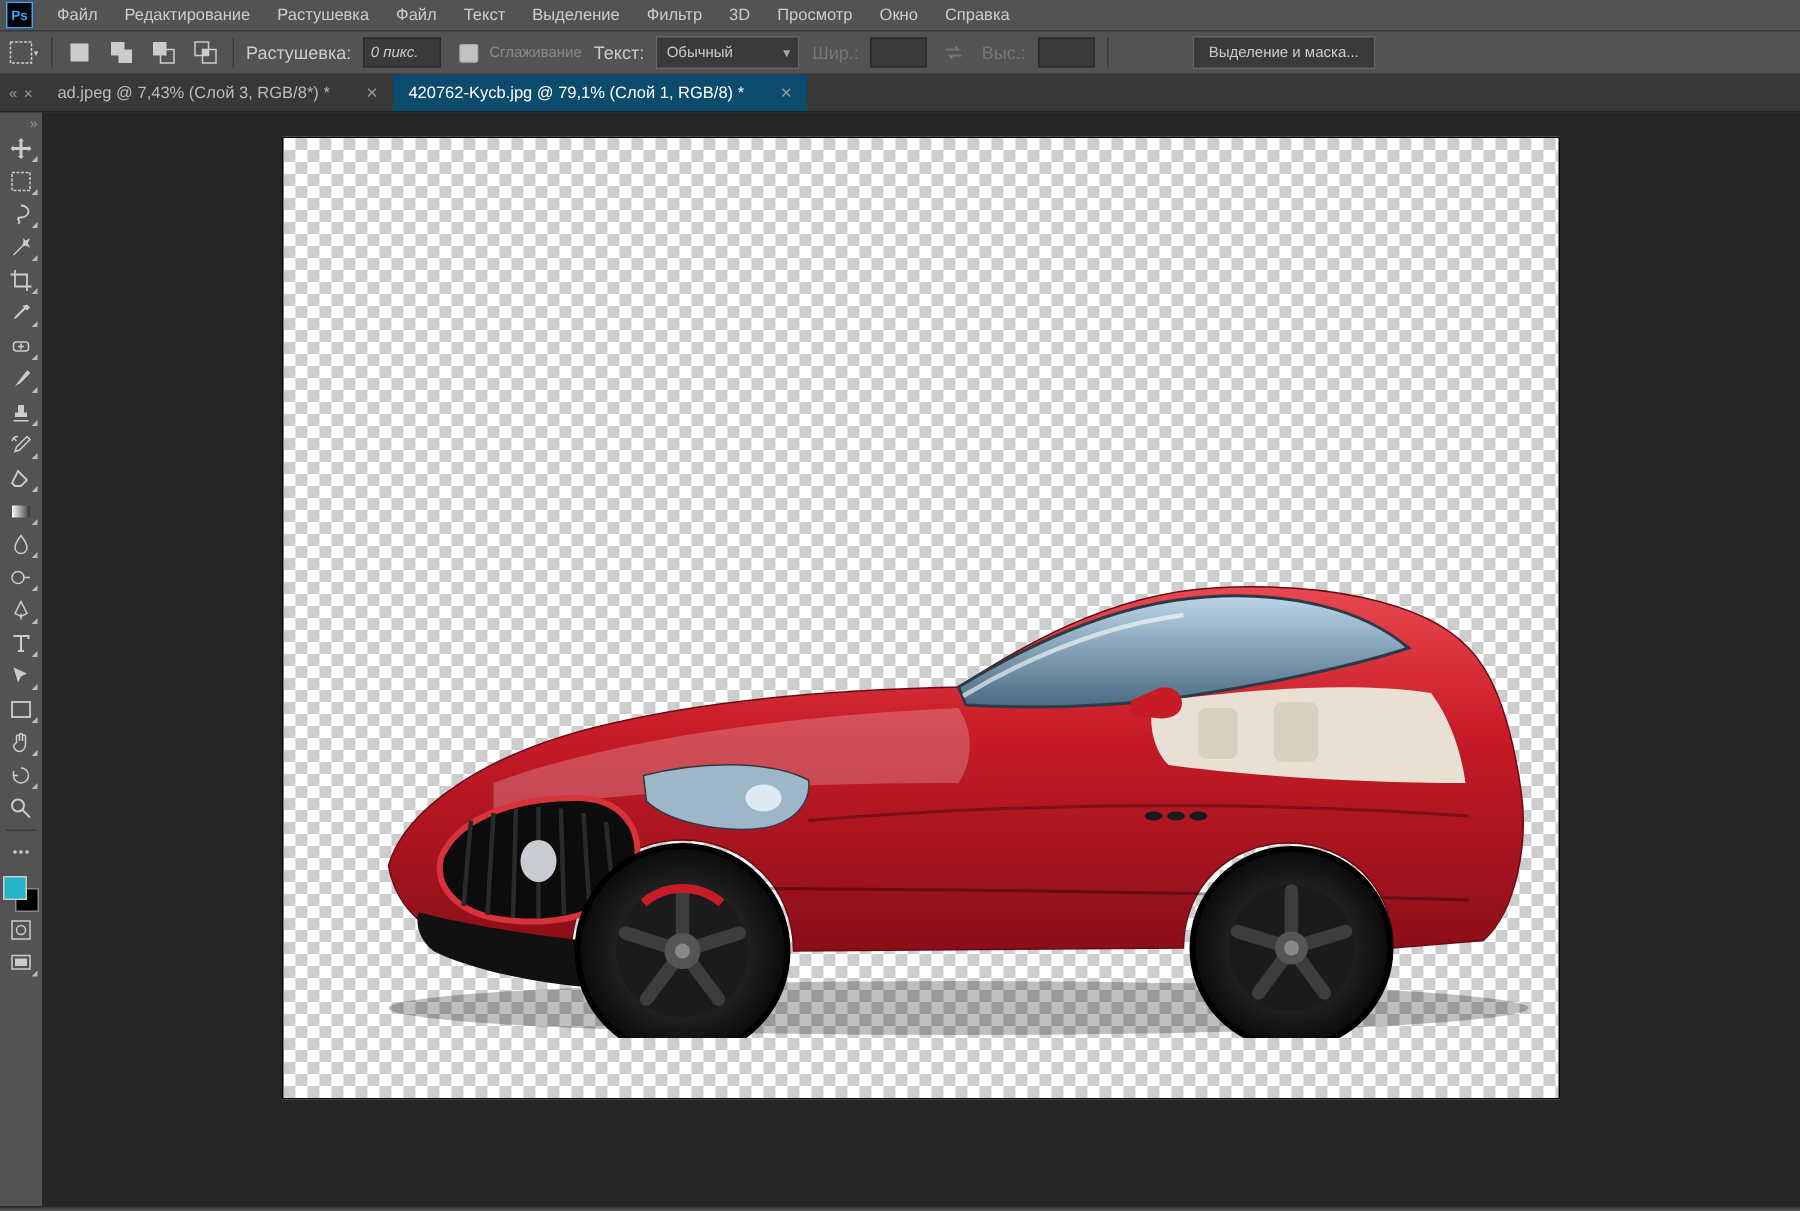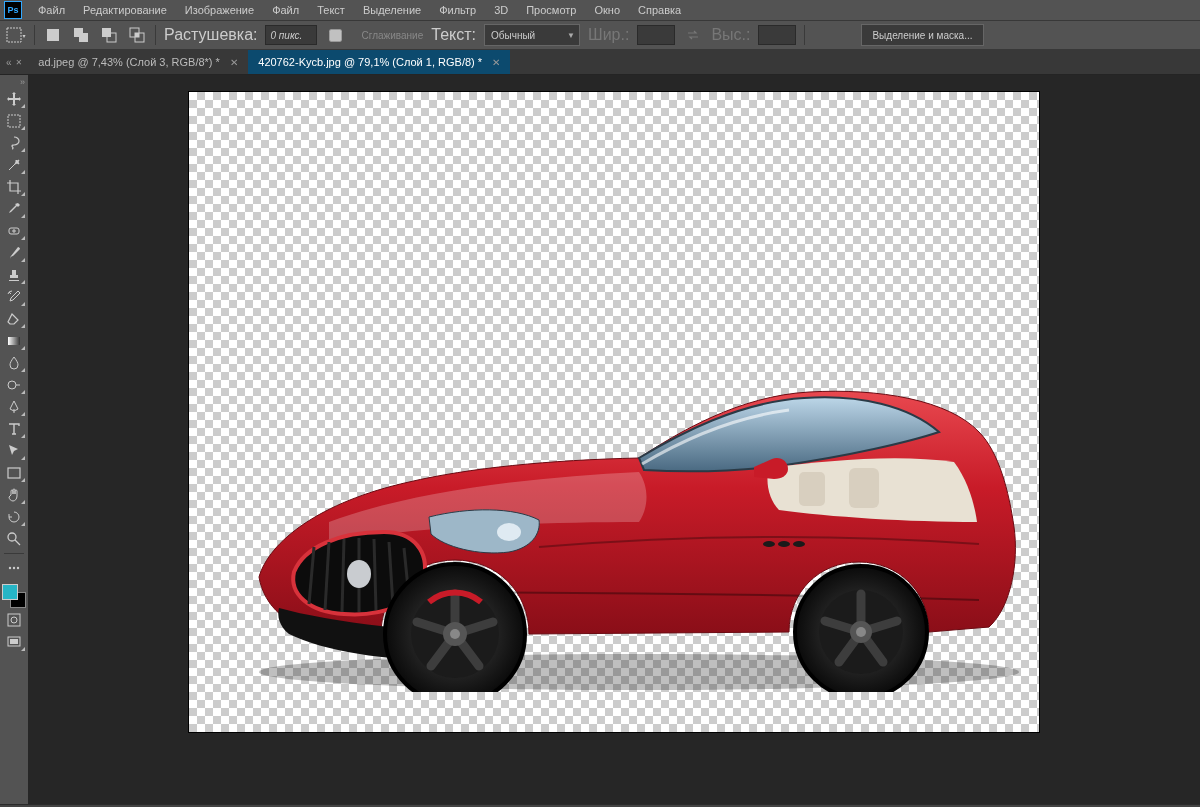--- a/index.html
+++ b/index.html
@@ -3,29 +3,29 @@
 <meta charset="utf-8">
 <style>
 html,body{margin:0;padding:0;width:1200px;height:807px;background:#535353;font-family:"Segoe UI",Tahoma,sans-serif;font-size:11px;color:#ccc;overflow:hidden;}
 .menubar{display:flex;align-items:center;height:20px;background:#535353;padding:0 4px;gap:2px;}
 .app-icon{width:16px;height:16px;background:#000000;display:flex;align-items:center;justify-content:center;color:#31a8ff;font-weight:700;font-size:9px;border:1px solid #31a8ff;margin-right:6px;}
 .menu-item{padding:2px 8px;cursor:pointer;}
 .options-bar{display:flex;align-items:center;height:28px;background:#535353;border-top:1px solid #383838;border-bottom:1px solid #383838;padding:0 6px;gap:8px;}
 .opt-ico{width:20px;height:20px;display:flex;align-items:center;justify-content:center;cursor:pointer;}
 .opt-ico svg{width:16px;height:16px;}
 .sep{width:1px;height:20px;background:#3a3a3a;}
-.opt-label{font-size:16px;color:#ccc;}
+.opt-label{font-size:12px;color:#ccc;}
 .opt-input{width:42px;height:18px;background:#3a3a3a;border:1px solid #2a2a2a;color:#ccc;font-size:10px;padding:0 4px;font-style:italic;}
-.opt-check{display:flex;align-items:center;gap:16px;font-size:10px;color:#888;}
+.opt-check{display:flex;align-items:center;gap:4px;font-size:10px;color:#888;}
 .opt-select{height:20px;background:#3a3a3a;border:1px solid #666;color:#ccc;font-size:10px;padding:0 18px 0 6px;position:relative;display:flex;align-items:center;cursor:pointer;text-align:center;}
 .opt-select::after{content:"▼";font-size:8px;position:absolute;right:4px;color:#aaa;}
 .opt-btn{height:20px;background:#3a3a3a;border:1px solid #666;color:#ccc;font-size:10px;padding:0 10px;display:flex;align-items:center;cursor:pointer;margin-left:48px;}
 .tabstrip{display:flex;align-items:center;height:24px;background:#383838;border-bottom:1px solid #242424;}
 .pin{padding:0 6px;font-size:10px;color:#999;display:flex;align-items:center;gap:4px;}
-.tab{display:flex;align-items:center;height:24px;padding:0 10px;font-size:11px;color:#bbb;gap:10px;cursor:pointer;}
+.tab{display:flex;align-items:center;height:24px;padding:0 10px;font-size:11px;color:#bbb;gap:24px;cursor:pointer;}
 .tab.active{background:#0c4a6e;color:#fff;}
 .tab .close{font-size:10px;color:#999;}
 .workspace{display:flex;height:calc(807px - 20px - 28px - 24px - 6px);}
 .toolbar{width:28px;background:#535353;display:flex;flex-direction:column;align-items:center;padding-top:2px;gap:2px;}
 .tool{width:24px;height:20px;display:flex;align-items:center;justify-content:center;cursor:pointer;position:relative;}
 .tool svg{width:16px;height:16px;}
 .tool .tri{position:absolute;bottom:1px;right:1px;width:0;height:0;border-left:4px solid transparent;border-bottom:4px solid #bbb;}
 .swatches{width:24px;height:24px;position:relative;margin-top:4px;}
 .swatch-fg{position:absolute;top:0;left:0;width:14px;height:14px;background:#26b5c6;border:1px solid #ccc;}
 .swatch-bg{position:absolute;bottom:0;right:0;width:14px;height:14px;background:#000;border:1px solid #888;}
@@ -34,21 +34,21 @@
 .car{position:absolute;left:20px;top:280px;width:820px;height:320px;}
 .statusbar{height:6px;background:#424242;border-top:1px solid #2a2a2a;}
 </style>
 </head>
 <body>
 
 <div class="menubar">
   <div class="app-icon">Ps</div>
   <div class="menu-item">Файл</div>
   <div class="menu-item">Редактирование</div>
-  <div class="menu-item">Изображение</div>
+  <div class="menu-item">Растушевка</div>
   <div class="menu-item">Файл</div>
   <div class="menu-item">Текст</div>
   <div class="menu-item">Выделение</div>
   <div class="menu-item">Фильтр</div>
   <div class="menu-item">3D</div>
   <div class="menu-item">Просмотр</div>
   <div class="menu-item">Окно</div>
   <div class="menu-item">Справка</div>
 </div>
 

